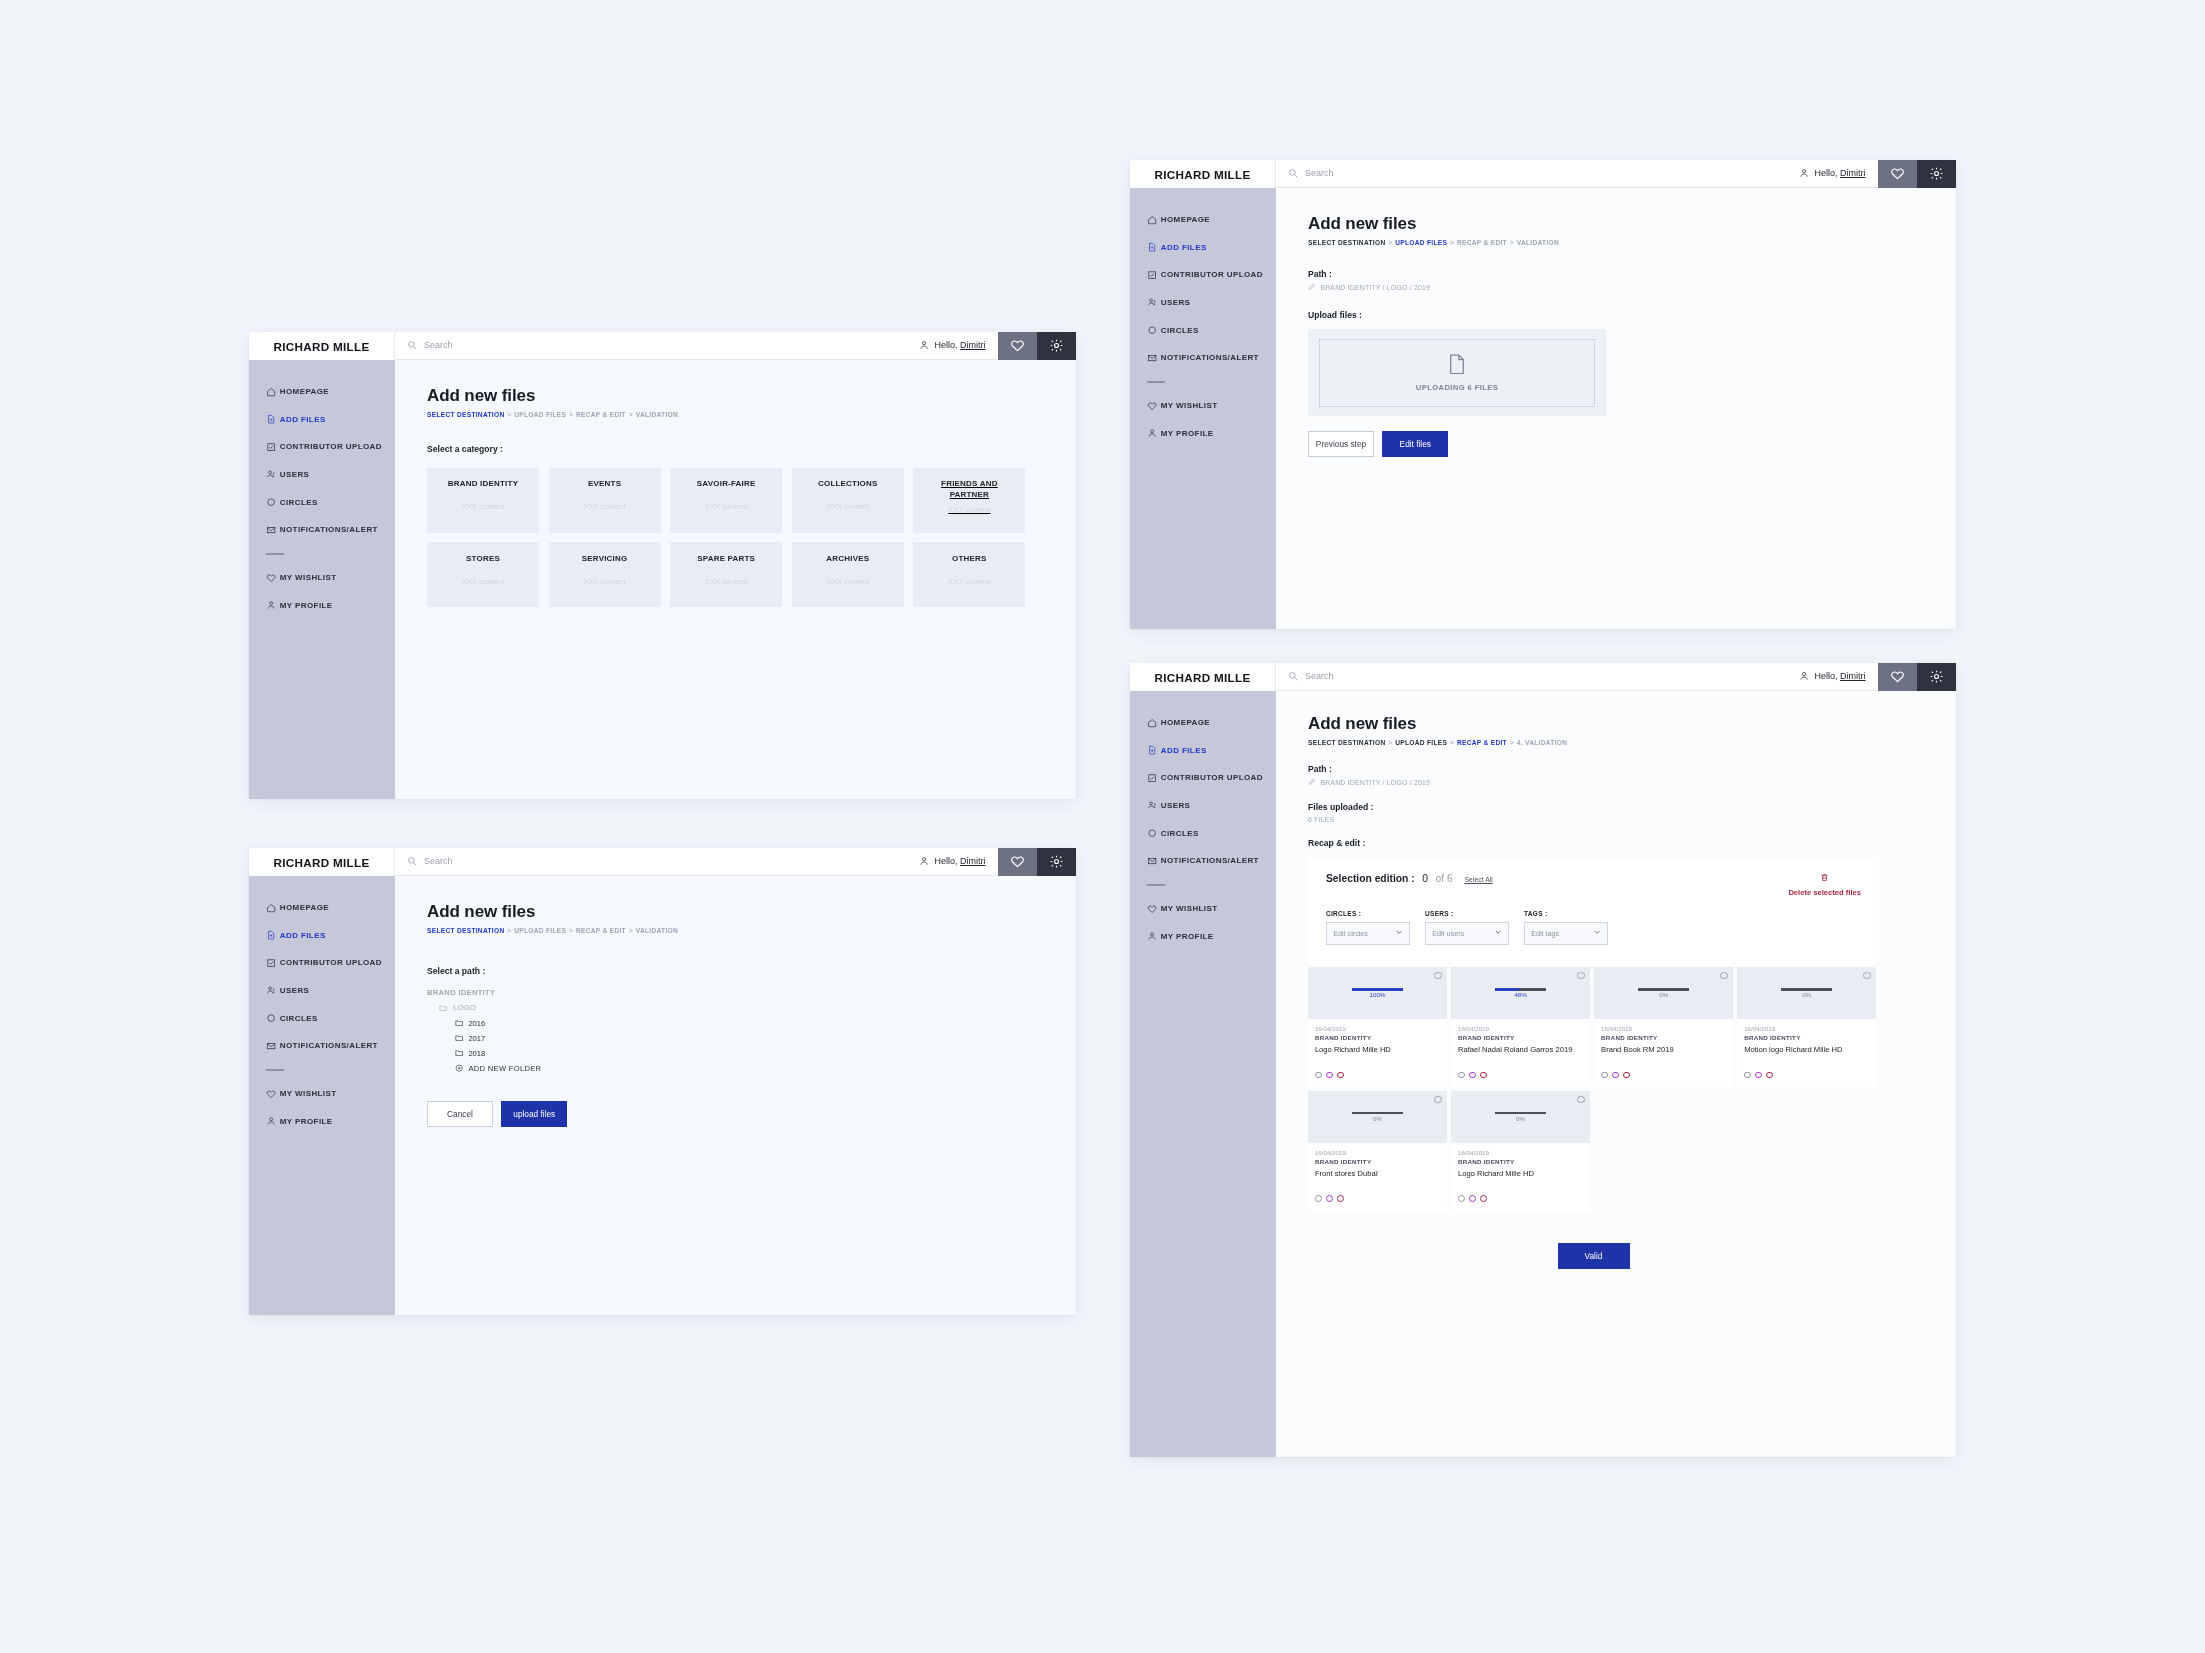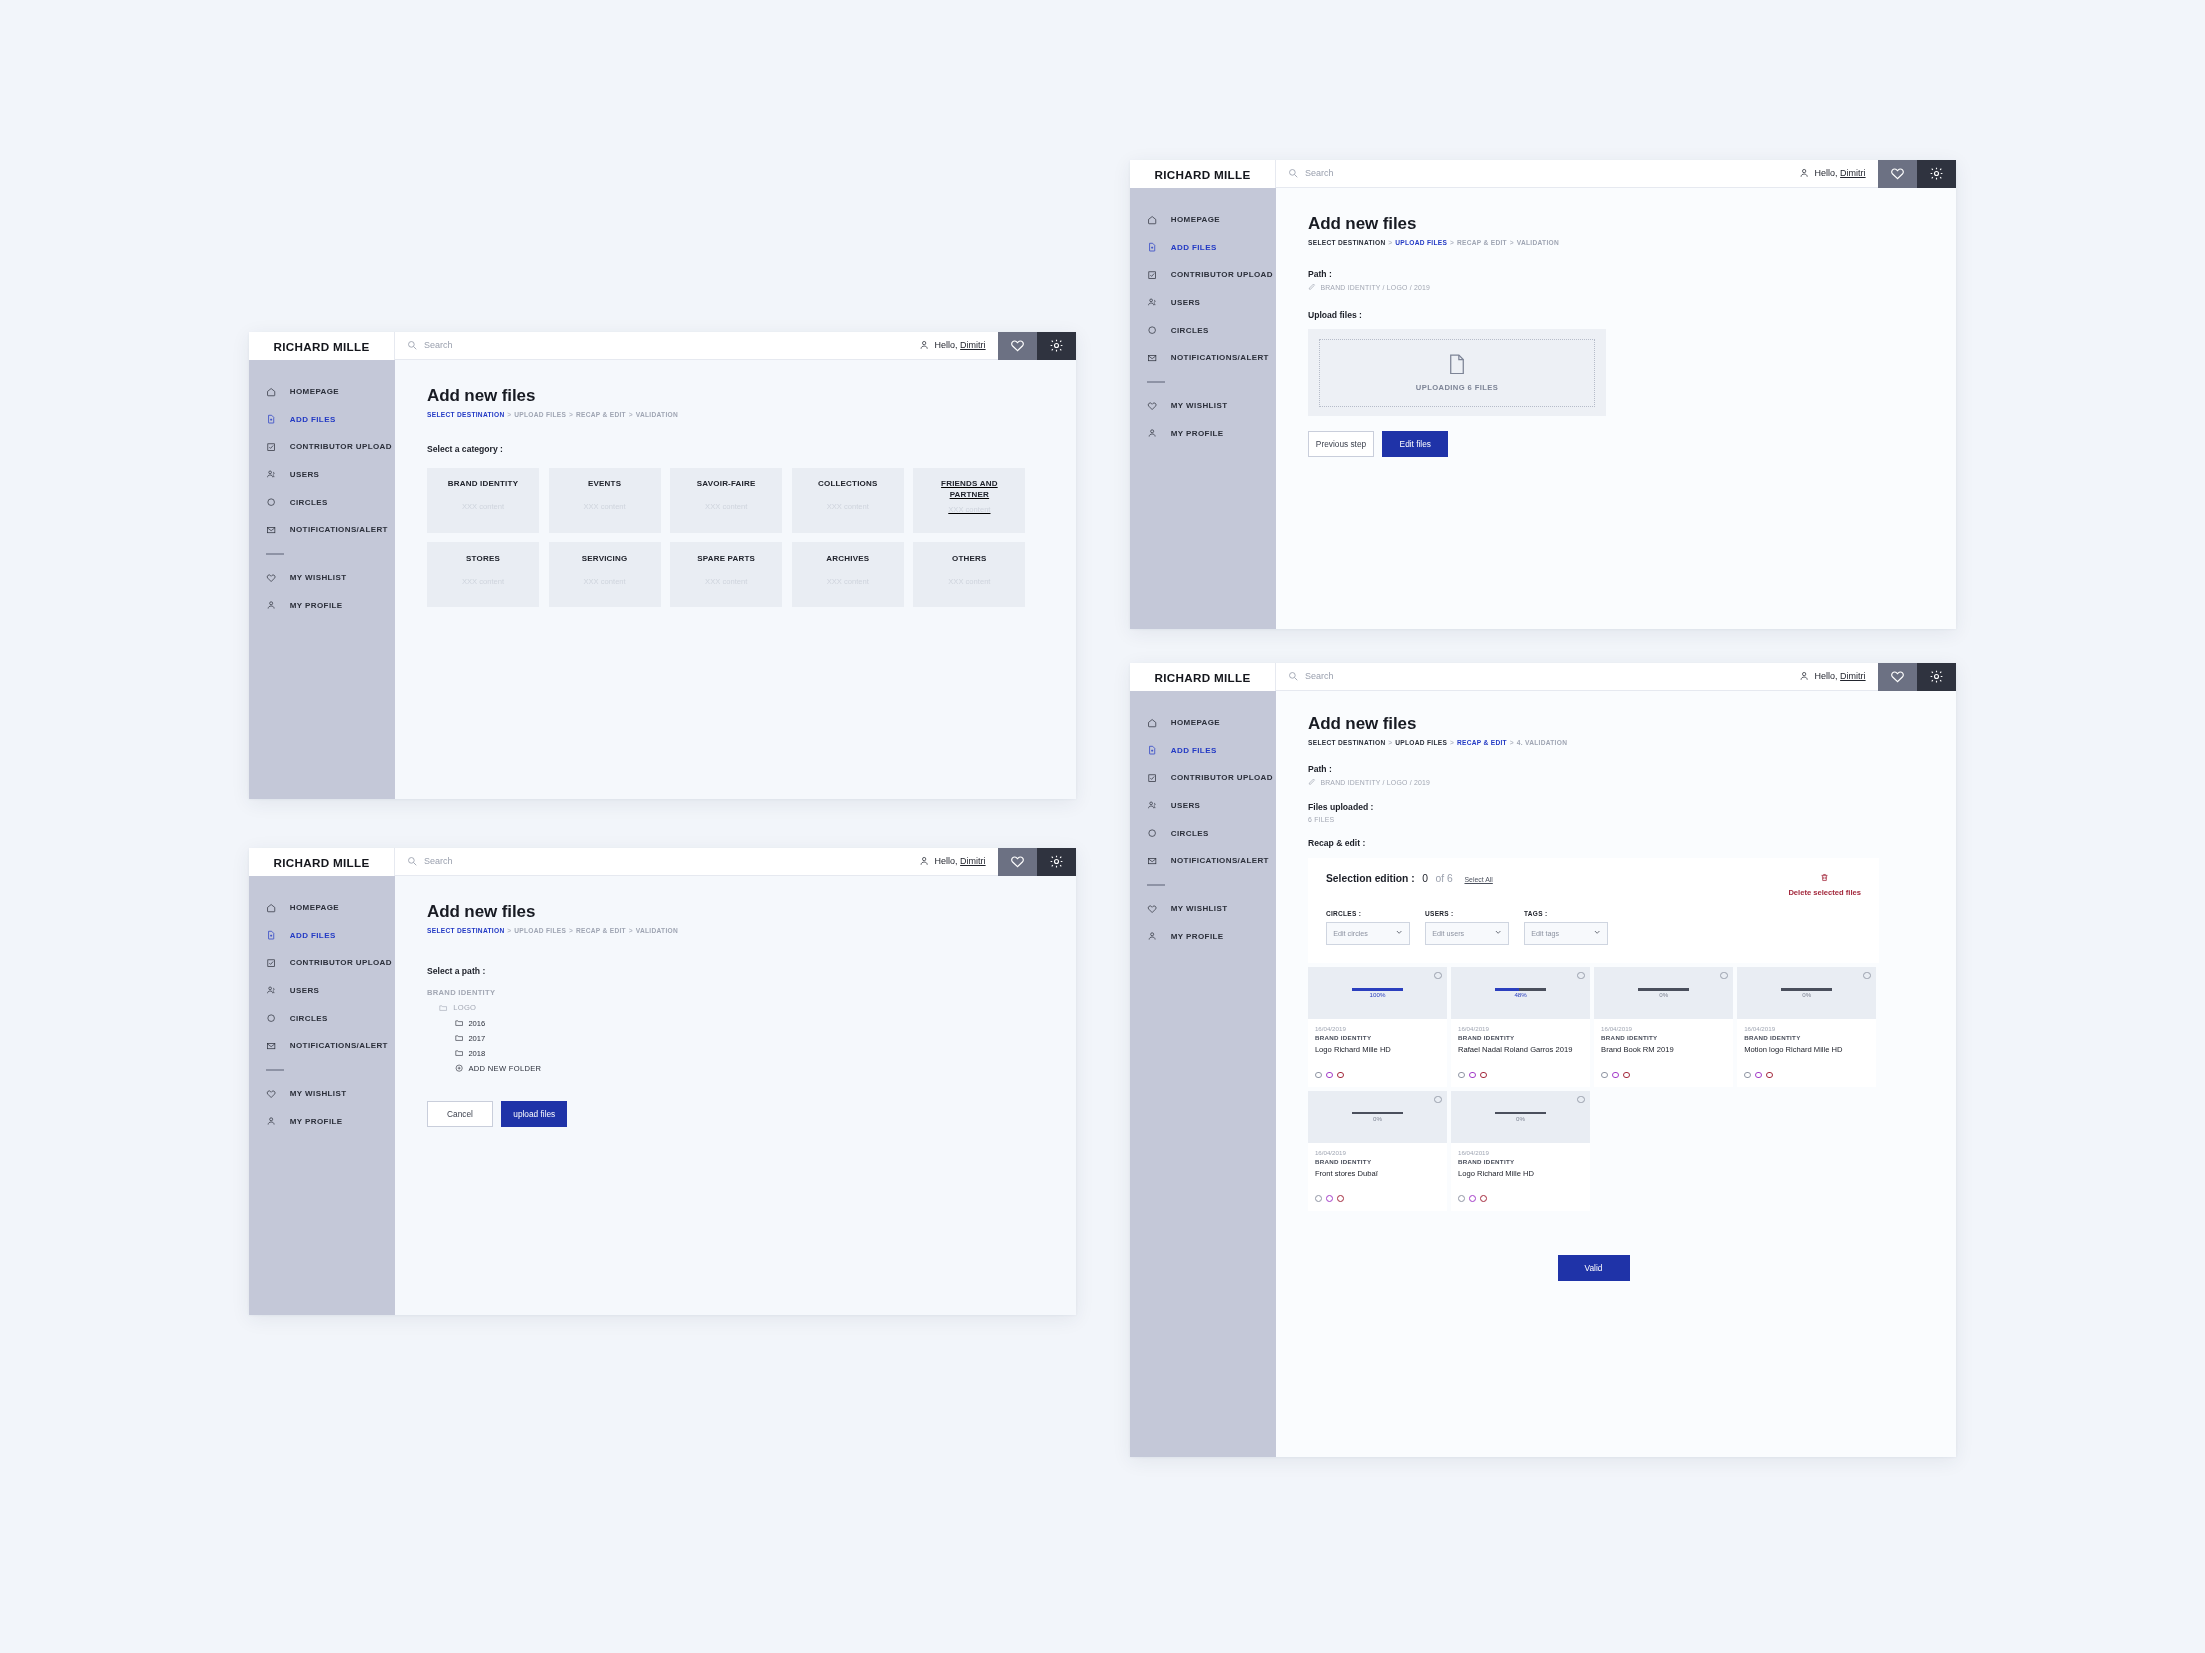--- a/index.html
+++ b/index.html
@@ -50,21 +50,21 @@
   .ic-gear  { background: #2f333f; }
   .ic-btn svg { width: 15px; height: 15px; color: #ffffff; }
 
   
   .sidebar {
     width: 146px; flex: 0 0 146px;
     background: #c4c8d8;
     padding: 18px 0 0 0;
   }
   .nav-item {
-    display: flex; align-items: center; gap: 14px;
+    display: flex; align-items: center; gap: 4px;
     padding: 0 0 0 16.5px; height: 27.6px;
     font-size: 8px; font-weight: 700; letter-spacing: 0.4px;
     color: #2b2f3a;
   }
   .nav-item .nic { width: 10.3px; height: 10.3px; flex: 0 0 10.3px; display: flex; align-items: center; justify-content: center; }
   .nav-item .nic svg { width: 100%; height: 100%; }
   .nav-item.active { color: #2239c4; }
   .nav-sep { width: 18px; height: 1.4px; background: #8e93a5; margin: 9.6px 0 9.6px 16.5px; }
 
   
@@ -150,21 +150,21 @@
   .fmeta { padding: 6.2px 6.9px 8.3px 6.9px; }
   .fdate { font-size: 6.2px; color: #a1a7b4; }
   .fcat { font-size: 6.2px; font-weight: 700; letter-spacing: 0.3px; color: #474c59; margin-top: 2.1px; }
   .fname { font-size: 7.6px; color: #20232c; margin-top: 3.4px; line-height: 1.3; min-height: 19.3px; }
   .fdots { display: flex; gap: 4.1px; margin-top: 7.6px; }
   .fdot { width: 6.9px; height: 6.9px; border-radius: 50%; border: 1px solid #8f95a3; }
   .fdot.purple { border-color: #a33bc9; }
   .fdot.red { border-color: #a3283c; }
 
   .valid-row { display: flex; justify-content: center; width: 571px; margin-top: 32px; }
-  .btn-valid { background: #1f33a8; color: #fff; width: 72px; height: 26px; font-size: 8.3px; display: flex; align-items: center; justify-content: center; margin-top: 12px; }
+  .btn-valid { background: #1f33a8; color: #fff; width: 72px; height: 26px; font-size: 8.3px; display: flex; align-items: center; justify-content: center; }
 </style>
 </head>
 <body>
 
 <div class="stage">
 
   <div class="win" style="left:249px; top:332px; width:827px; height:467px;">
     <div class="topbar">
       <div class="brand">RICHARD MILLE</div>
       <div class="topbar-right">

